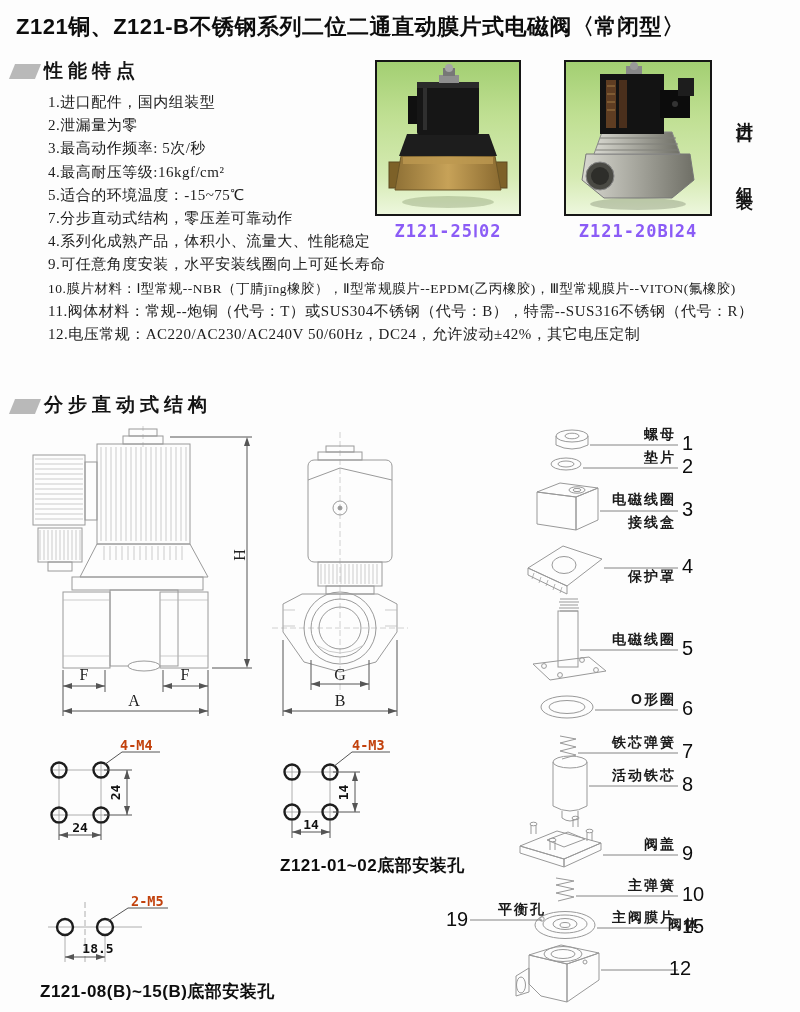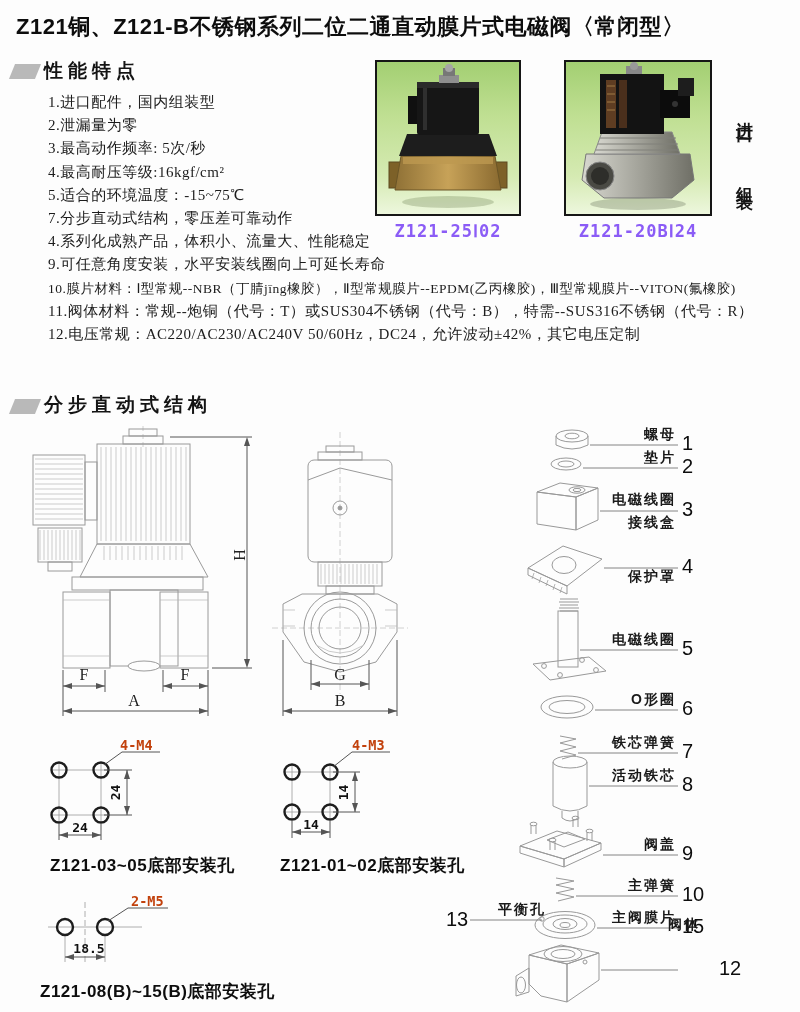--- a/index.html
+++ b/index.html
@@ -310,29 +310,28 @@
   <div class="abs dim-label rot" style="left:232px;top:546px;width:16px;">H</div>
   <div class="abs dim-label" style="left:76px;top:666px;width:16px;">F</div>
   <div class="abs dim-label" style="left:177px;top:666px;width:16px;">F</div>
   <div class="abs dim-label" style="left:126px;top:692px;width:16px;">A</div>
   <div class="abs dim-label" style="left:332px;top:666px;width:16px;">G</div>
   <div class="abs dim-label" style="left:332px;top:692px;width:16px;">B</div>
 
   <div class="abs thread" style="left:120px;top:737px;">4-M4</div>
   <div class="abs dimnum rot" style="left:102px;top:785px;width:26px;">24</div>
   <div class="abs dimnum" style="left:62px;top:820px;width:36px;">24</div>
-  <div class="abs caption" style="left:50px;top:854px;">Z121-03~05底部安装孔</div>
 
   <div class="abs thread" style="left:352px;top:737px;">4-M3</div>
   <div class="abs dimnum rot" style="left:330px;top:785px;width:26px;">14</div>
   <div class="abs dimnum" style="left:293px;top:817px;width:36px;">14</div>
   <div class="abs caption" style="left:280px;top:854px;">Z121-01~02底部安装孔</div>
 
   <div class="abs thread" style="left:131px;top:893px;">2-M5</div>
-  <div class="abs dimnum" style="left:70px;top:941px;width:38px;">18.5</div>
+  <div class="abs dimnum" style="left:79px;top:941px;width:38px;">18.5</div>
   <div class="abs caption" style="left:40px;top:980px;">Z121-08(B)~15(B)底部安装孔</div>
 
   <div class="pl-text" style="left:600px;top:426px;">螺母</div>
   <div class="pl-num" style="left:682px;top:432px;">1</div>
 
   <div class="pl-text" style="left:600px;top:449px;">垫片</div>
   <div class="pl-num" style="left:682px;top:455px;">2</div>
 
   <div class="pl-text" style="left:600px;top:491px;">电磁线圈</div>
   <div class="pl-text" style="left:600px;top:514px;">接线盒</div>
@@ -356,18 +355,18 @@
   <div class="pl-text" style="left:600px;top:836px;">阀盖</div>
   <div class="pl-num" style="left:682px;top:842px;">9</div>
 
   <div class="pl-text" style="left:600px;top:877px;">主弹簧</div>
   <div class="pl-num" style="left:682px;top:883px;">10</div>
 
   <div class="pl-text" style="left:600px;top:909px;">主阀膜片</div>
   <div class="pl-num" style="left:682px;top:915px;">15</div>
 
   <div class="pl-text" style="left:600px;top:916px;padding-left:24px;">阀体</div>
-  <div class="pl-num" style="left:719px;top:957px;">12</div>
-
-  <div class="pl-num" style="left:446px;top:908px;">13</div>
+  <div class="pl-num" style="left:669px;top:957px;">12</div>
+
+  <div class="pl-num" style="left:446px;top:908px;">19</div>
   <div class="pl-text" style="left:470px;top:901px;">平衡孔</div>
 
 </div>
 
 </body></html>

